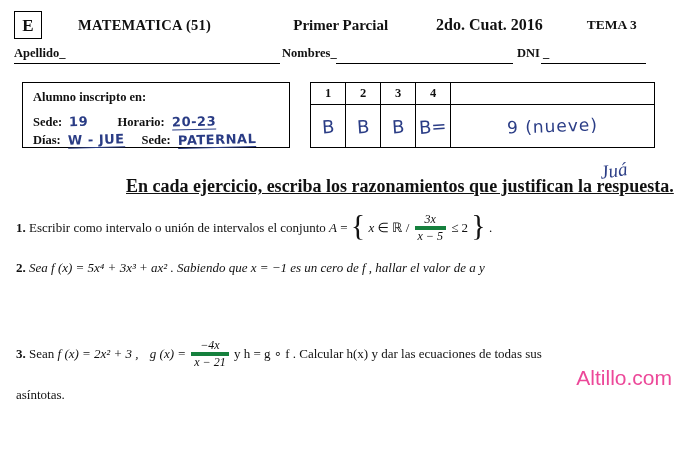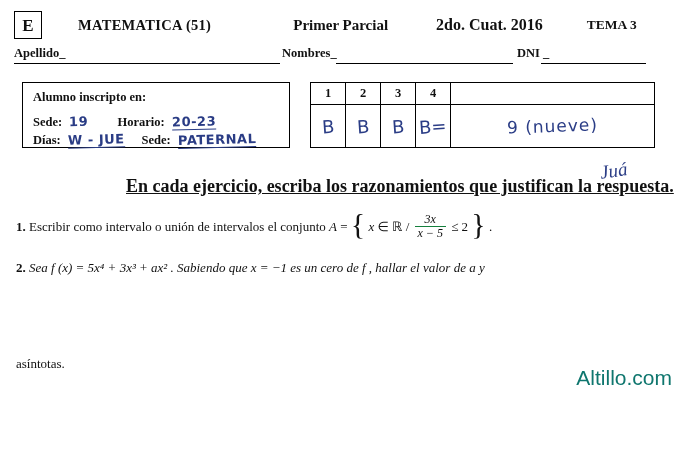--- a/index.html
+++ b/index.html
@@ -219,39 +219,39 @@
   .frac {
     display: inline-block;
     vertical-align: middle;
     text-align: center;
     font-size: 12px;
     line-height: 1.12;
     margin: 0 2px;
     position: relative;
     top: -1px;
   }
-  .frac .num-p { border-bottom: 1px solid #15803d; padding: 0 3px; display: block; }
+  .frac .num-p { border-bottom: 4px solid #15803d; padding: 0 3px; display: block; }
   .frac .den-p { padding: 0 3px; display: block; }
   .big-brace {
     display: inline-block;
     font-size: 30px;
     line-height: 0;
     position: relative;
     top: 3px;
     font-family: "Liberation Serif", serif;
   }
 
   
   .watermark {
     position: absolute;
     right: 28px;
     top: 366px;
     font-family: "Liberation Sans", sans-serif;
     font-size: 21px;
-    color: #0f766e;
+    color: #ec4899;
   }
 </style>
 </head>
 <body>
 
 <div class="page">
 
   <div class="header-row">
     <div class="ex-box">E</div>
     <div class="hdr-title">MATEMATICA (51)</div>
@@ -335,20 +335,31 @@
   </div>
 
   <div class="ex ex-2">
     <div>
       <b class="num">2.</b>
       <span class="mi">Sea  f (x) = 5x⁴ + 3x³ + ax² .  Sabiendo que  x = −1  es un cero de  f ,  hallar el valor de  a  y</span>
     </div>
   </div>
 
   <div class="ex ex-3">
+    <div>
+      <b class="num">3.</b>
+      <span>Sean</span>
+      <span class="mi">f (x) = 2x² + 3 ,</span>
+      <span class="mi" style="margin-left:8px">g (x) =</span>
+      <span class="frac">
+        <span class="num-p mi">−4x</span>
+        <span class="den-p mi">x − 21</span>
+      </span>
+      <span>y h = g ∘ f .  Calcular h(x) y dar las ecuaciones de  todas sus</span>
+    </div>
     <div style="margin-top:14px">
       <span>asíntotas.</span>
     </div>
   </div>
 
 
   <div class="watermark">Altillo.com</div>
 
 </div>
 

